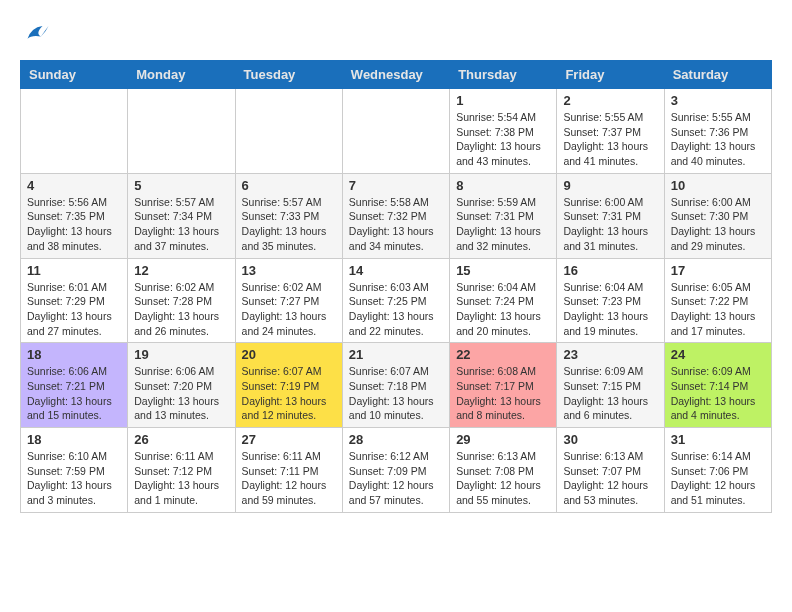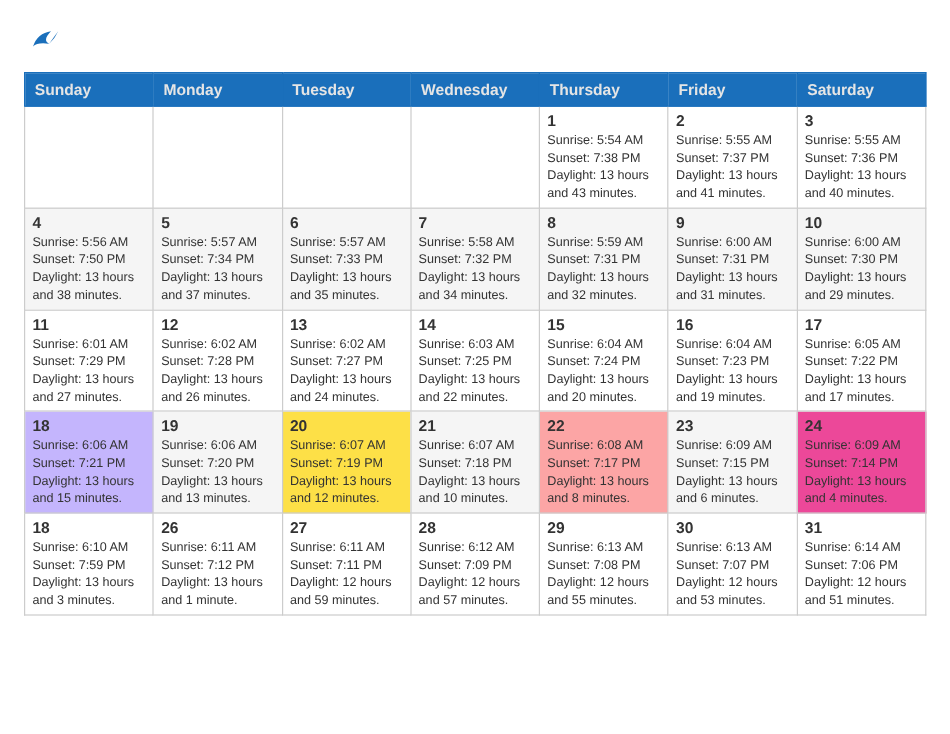--- a/index.html
+++ b/index.html
@@ -145,21 +145,21 @@
           <div class="day-info" style="white-space: pre-line;">Sunrise: 5:55 AM
 Sunset: 7:36 PM
 Daylight: 13 hours
 and 40 minutes.</div>
         </td>
       </tr>
       <tr>
         <td style="background: rgb(245, 245, 245);">
           <span class="day-num">4</span>
           <div class="day-info" style="white-space: pre-line;">Sunrise: 5:56 AM
-Sunset: 7:50 PM
+Sunset: 7:35 PM
 Daylight: 13 hours
 and 38 minutes.</div>
         </td>
         <td style="background: rgb(245, 245, 245);">
           <span class="day-num">5</span>
           <div class="day-info" style="white-space: pre-line;">Sunrise: 5:57 AM
 Sunset: 7:34 PM
 Daylight: 13 hours
 and 37 minutes.</div>
         </td>
@@ -286,21 +286,21 @@
 Daylight: 13 hours
 and 8 minutes.</div>
         </td>
         <td style="background: rgb(245, 245, 245);">
           <span class="day-num">23</span>
           <div class="day-info" style="white-space: pre-line;">Sunrise: 6:09 AM
 Sunset: 7:15 PM
 Daylight: 13 hours
 and 6 minutes.</div>
         </td>
-        <td style="background: #ec4899;">
+        <td style="background: #bef264;">
           <span class="day-num">24</span>
           <div class="day-info" style="white-space: pre-line;">Sunrise: 6:09 AM
 Sunset: 7:14 PM
 Daylight: 13 hours
 and 4 minutes.</div>
         </td>
       </tr>
       <tr>
         <td>
           <span class="day-num">18</span>

